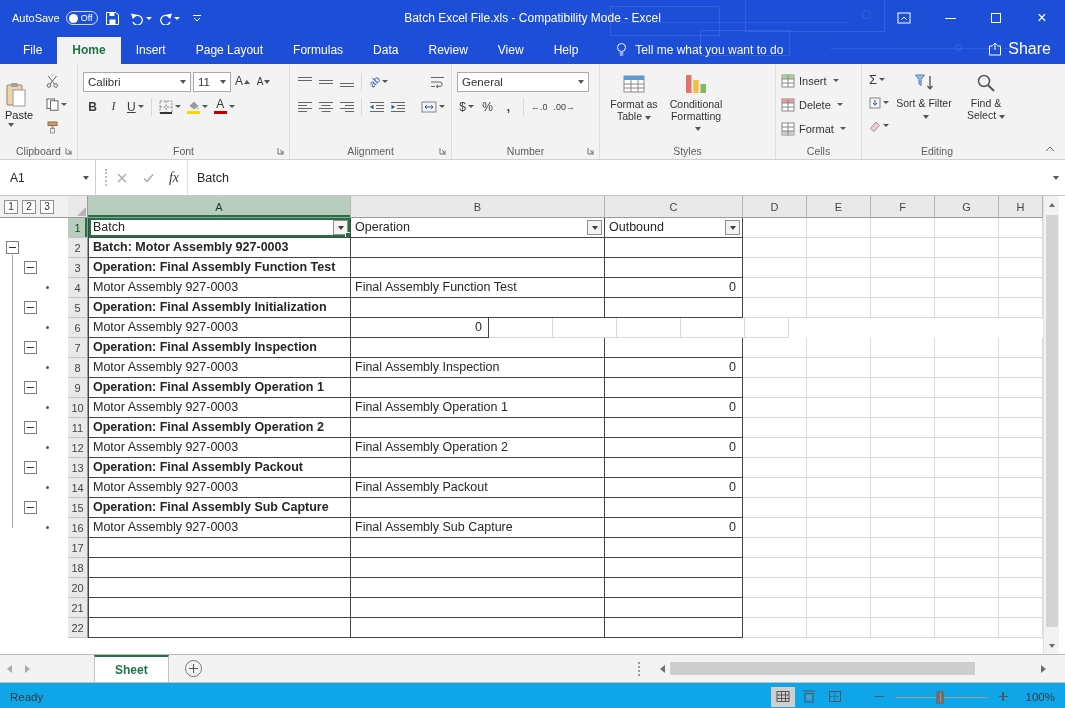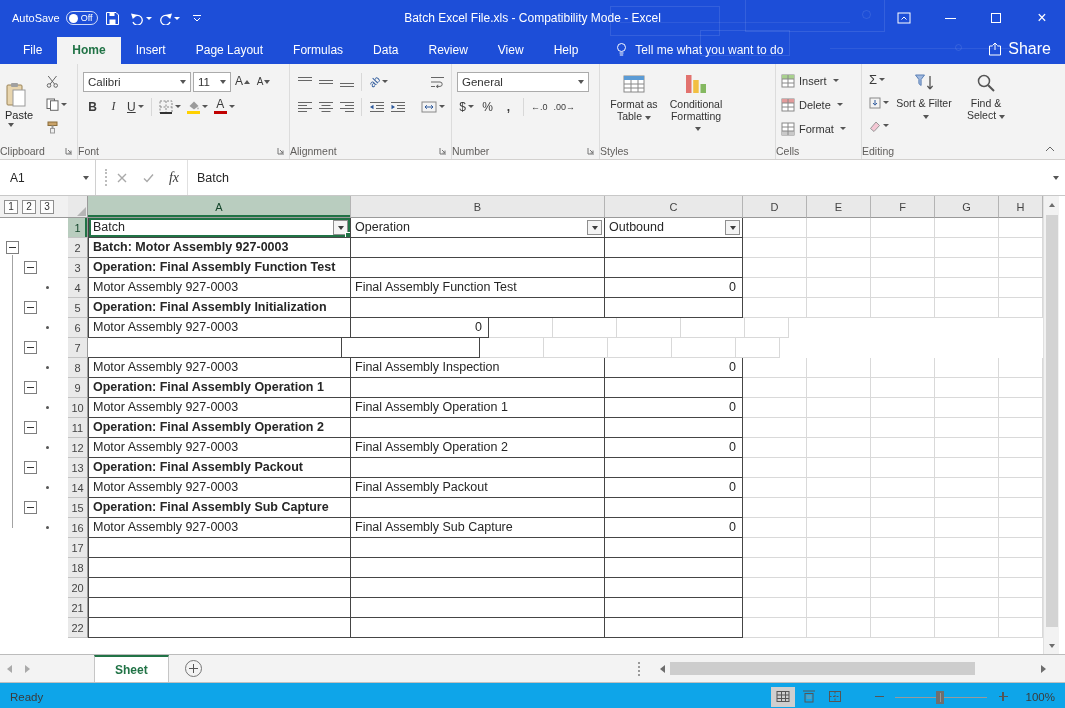--- a/index.html
+++ b/index.html
@@ -30,21 +30,21 @@
   .tab{ padding:6px 15px 7px; font-size:12px; white-space:nowrap; }
   .tabs{ display:flex; }
   .tab.active{ background:#f3f3f3; color:#217346; font-weight:700; }
   .tellme{ display:flex; align-items:center; gap:7px; margin-left:22px; padding-bottom:7px; font-size:12px; opacity:.97; }
   .share{ position:absolute; right:14px; bottom:6px; display:flex; align-items:center; gap:6px; font-size:16px; }
 
   
   .ribbon{ position:absolute; top:64px; left:0; width:100%; height:96px; background:#f3f3f3;
            border-bottom:1px solid #d2d0ce; display:flex; }
   .group{ position:relative; height:100%; border-right:1px solid #dcdcdc; padding:5px 4px 16px 5px; flex:none; }
-  .group-label{ position:absolute; bottom:2px; left:0; right:0; font-size:10.5px; color:#605e5c; }
+  .group-label{ position:absolute; bottom:2px; left:0; right:0; text-align:center; font-size:10.5px; color:#605e5c; }
   .launcher{ position:absolute; bottom:3px; right:3px; width:10px; height:10px; display:flex; align-items:center; justify-content:center; }
   .rrow{ display:flex; align-items:center; gap:2px; height:25px; }
   .combo{ height:20px; background:#fff; border:1px solid #ababab; display:flex; align-items:center;
           justify-content:space-between; padding:0 4px; font-size:11.5px; color:#333; }
   .sbtn{ min-width:19px; height:21px; display:flex; align-items:center; justify-content:center; color:#3b3b3b; font-size:12px; }
   .sbtn.wide{ padding:0 2px; }
   .vseptiny{ width:1px; height:18px; background:#d8d8d8; margin:0 3px; }
   .caret{ width:0; height:0; border-left:3.5px solid transparent; border-right:3.5px solid transparent;
           border-top:4px solid #555; display:inline-block; margin-left:3px; flex:none; }
   .caret.tiny{ border-left-width:3px; border-right-width:3px; border-top-width:3.5px; margin-left:2px; }
@@ -729,20 +729,21 @@
           <div class="cell light" style="width: 64px;"></div>
           <div class="cell light" style="width: 44px;"></div>
         </div>
         <div class="row">
           <div class="ocell">
             <div class="obtn" style="left: 24px;">
               <div class="obar"></div>
             </div>
           </div>
           <div class="rownum">7</div>
+          <div class="cell dark first b" style="width: 263px;"><span>Operation: Final Assembly Inspection</span></div>
           <div class="cell dark b" style="width: 254px;"></div>
           <div class="cell dark b" style="width: 138px;"></div>
           <div class="cell light" style="width: 64px;"></div>
           <div class="cell light" style="width: 64px;"></div>
           <div class="cell light" style="width: 64px;"></div>
           <div class="cell light" style="width: 64px;"></div>
           <div class="cell light" style="width: 44px;"></div>
         </div>
         <div class="row">
           <div class="ocell">

